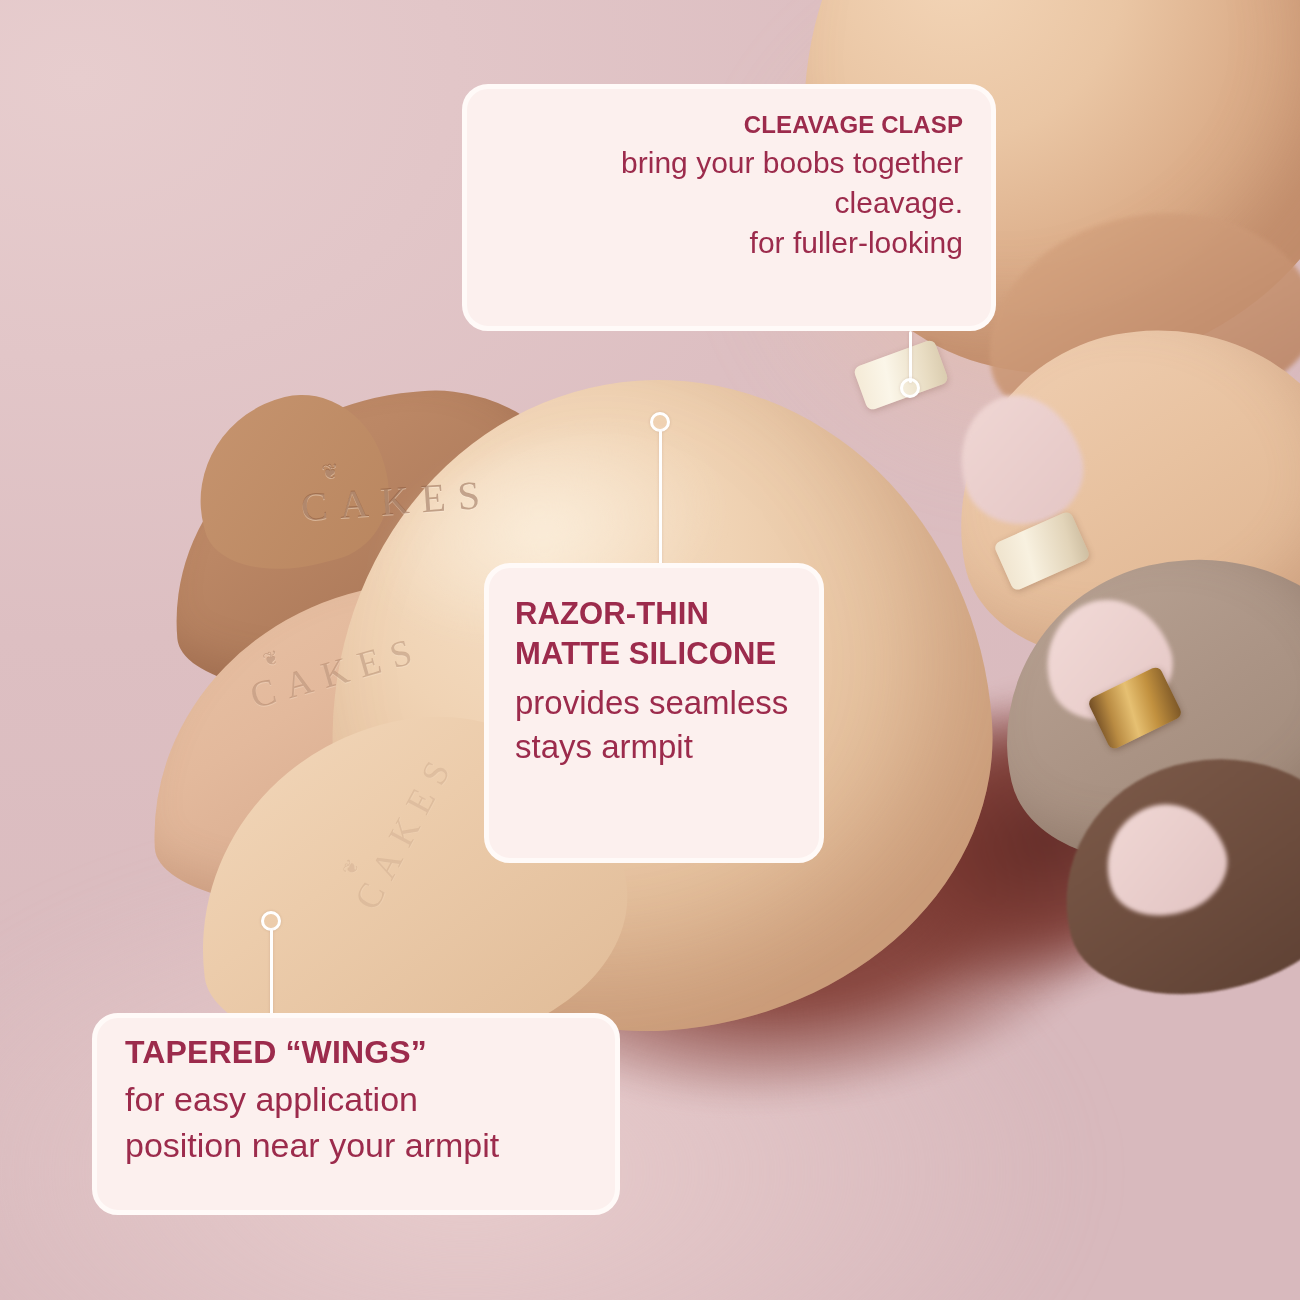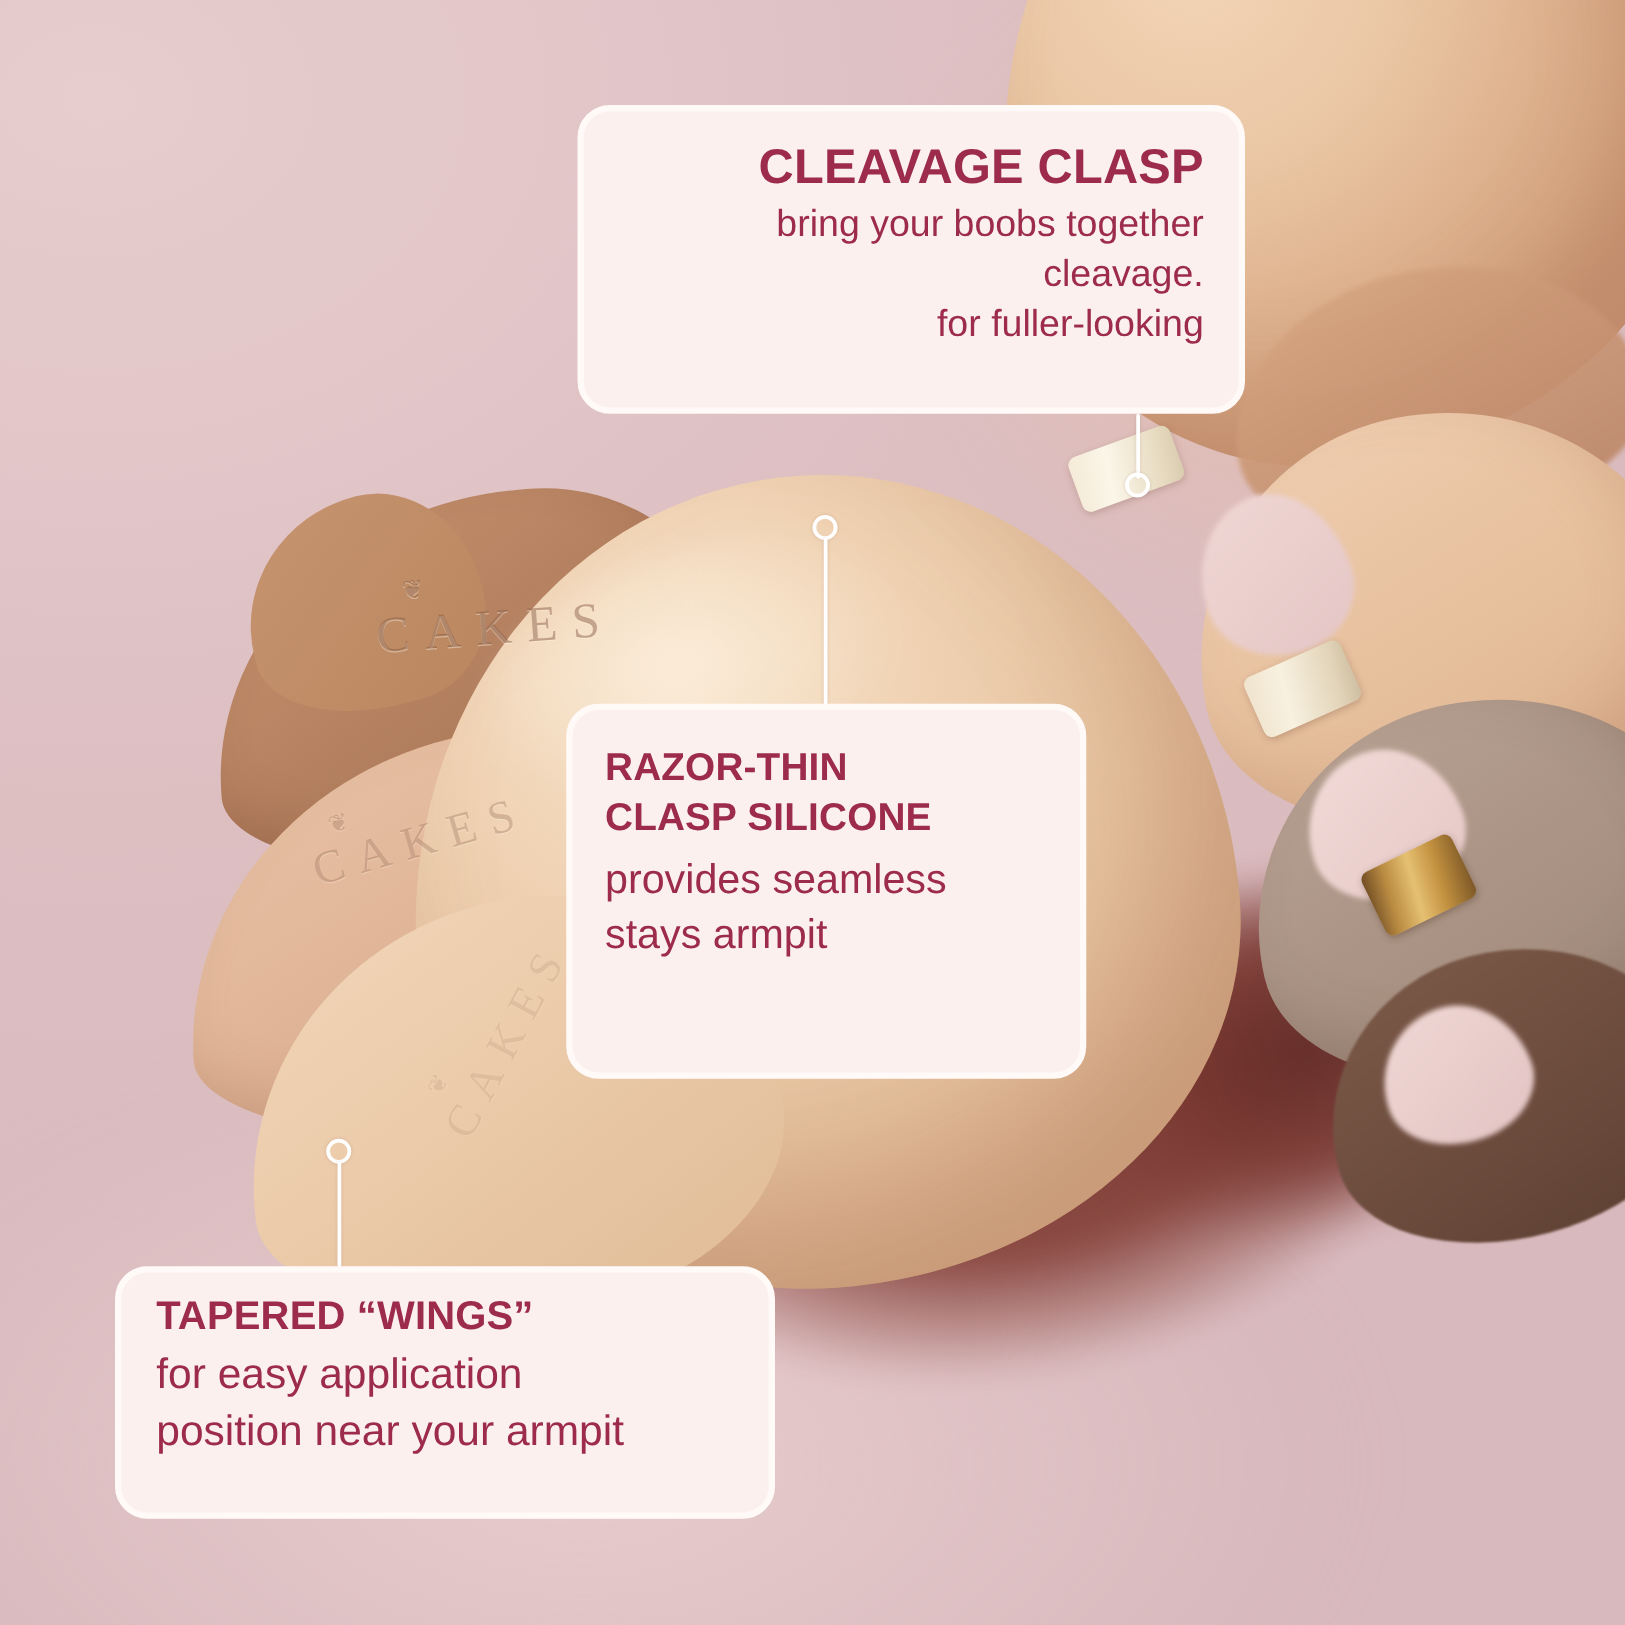--- a/index.html
+++ b/index.html
@@ -196,24 +196,24 @@
   .callout .body{
     font-size:35px;
     line-height:1.30;
     font-weight:400;
     margin:0;
   }
   .align-right{text-align:right;}
   .align-left{text-align:left;}
 
   #box-cleavage{left:462px;top:84px;width:534px;height:247px;padding:22px 28px 18px;}
-  #box-cleavage .ttl{font-size:39px;margin-bottom:4px;}
+  #box-cleavage .ttl{font-size:24px;margin-bottom:4px;}
   #box-cleavage .body{font-size:30px;line-height:1.33;}
 
-  #box-silicone{left:453px;top:563px;width:416px;height:300px;padding:26px 26px 20px;}
+  #box-silicone{left:484px;top:563px;width:340px;height:300px;padding:26px 26px 20px;}
   #box-silicone .ttl{font-size:31px;line-height:1.30;margin-bottom:6px;}
   #box-silicone .body{font-size:33px;line-height:1.36;}
 
   #box-wings{left:92px;top:1013px;width:528px;height:202px;padding:16px 28px 20px;}
   #box-wings .ttl{font-size:32px;margin-bottom:6px;}
   #box-wings .body{font-size:34px;line-height:1.34;}
 </style>
 </head>
 <body>
 
@@ -274,21 +274,21 @@
     <div class="body">
       <div>bring your boobs together</div>
       <div>cleavage.</div>
       <div>for fuller-looking</div>
     </div>
   </div>
 
   <div class="callout align-left" id="box-silicone">
     <div class="ttl">
       <div>RAZOR-THIN</div>
-      <div>CLASP SILICONE</div>
+      <div>MATTE SILICONE</div>
     </div>
     <div class="body">
       <div>provides seamless</div>
       <div>stays armpit</div>
     </div>
   </div>
 
   <div class="callout align-left" id="box-wings">
     <div class="ttl">TAPERED “WINGS”</div>
     <div class="body">

